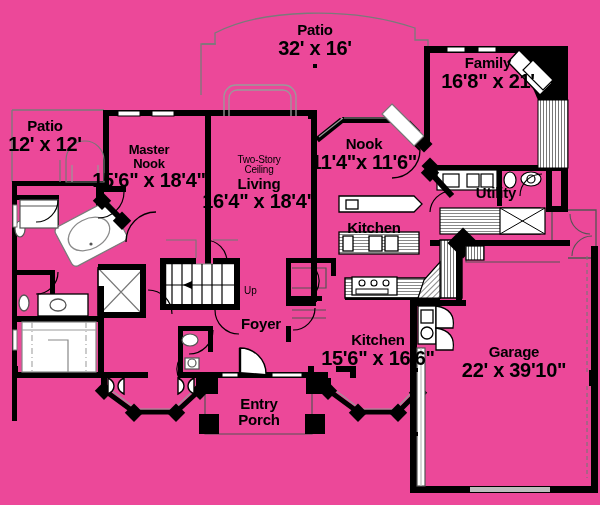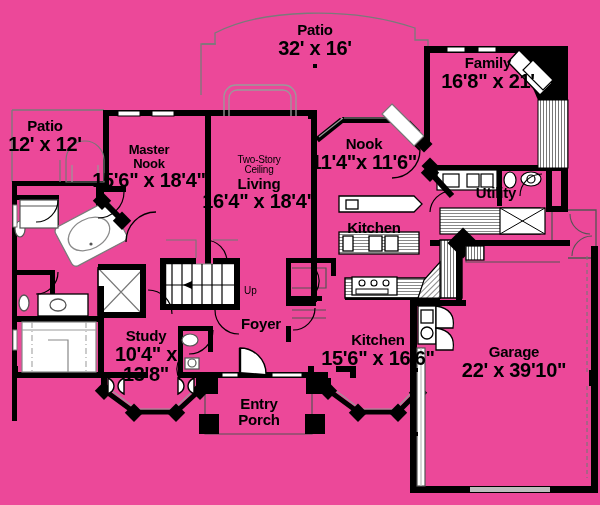--- a/index.html
+++ b/index.html
@@ -536,25 +536,20 @@
 
   <div class="room-label" style="left:488px; top:55px; transform:translateX(-50%);">
     <span class="rl-name">Family</span>
     <span class="rl-dim">16'8" x 21'</span>
   </div>
 
   <div class="room-label" style="left:496px; top:185px; transform:translateX(-50%);">
     <span class="rl-name">Utility</span>
   </div>
 
-  <div class="room-label" style="left:146px; top:328px; transform:translateX(-50%);">
-    <span class="rl-name">Study</span>
-    <span class="rl-dim">10'4" x</span>
-    <span class="rl-dim">13'8"</span>
-  </div>
 
   <div class="room-label" style="left:261px; top:316px; transform:translateX(-50%);">
     <span class="rl-name">Foyer</span>
   </div>
 
   <div class="room-label" style="left:378px; top:332px; transform:translateX(-50%);">
     <span class="rl-name">Kitchen</span>
     <span class="rl-dim">15'6" x 16'6"</span>
   </div>
 

